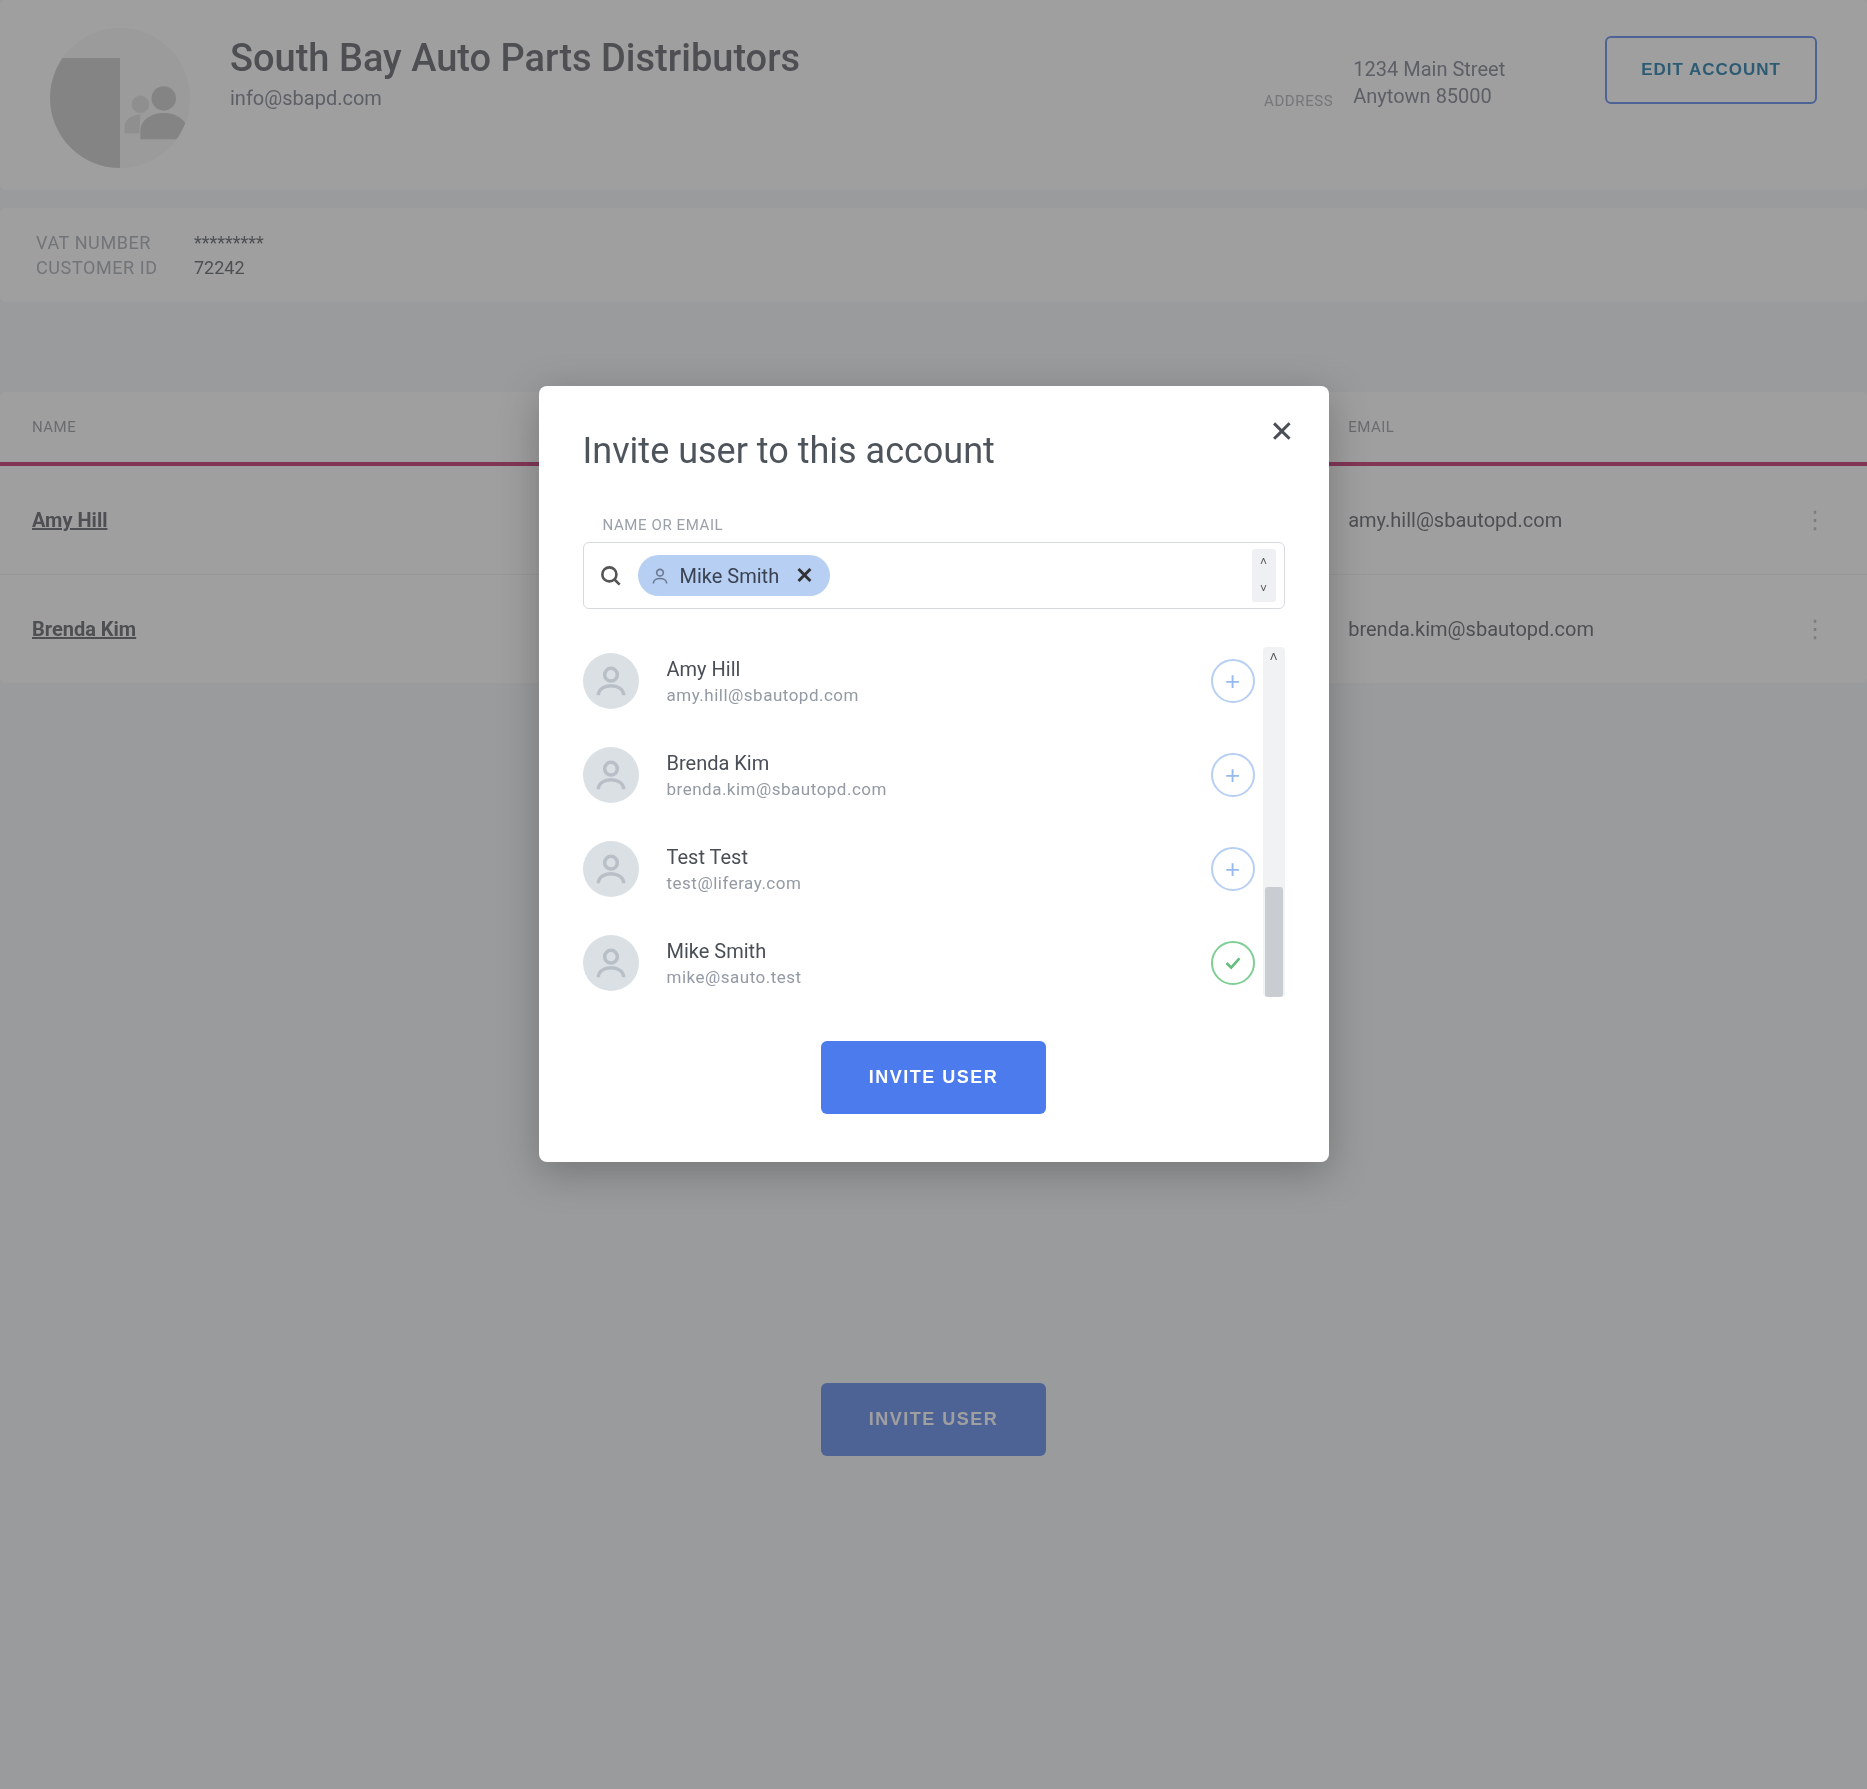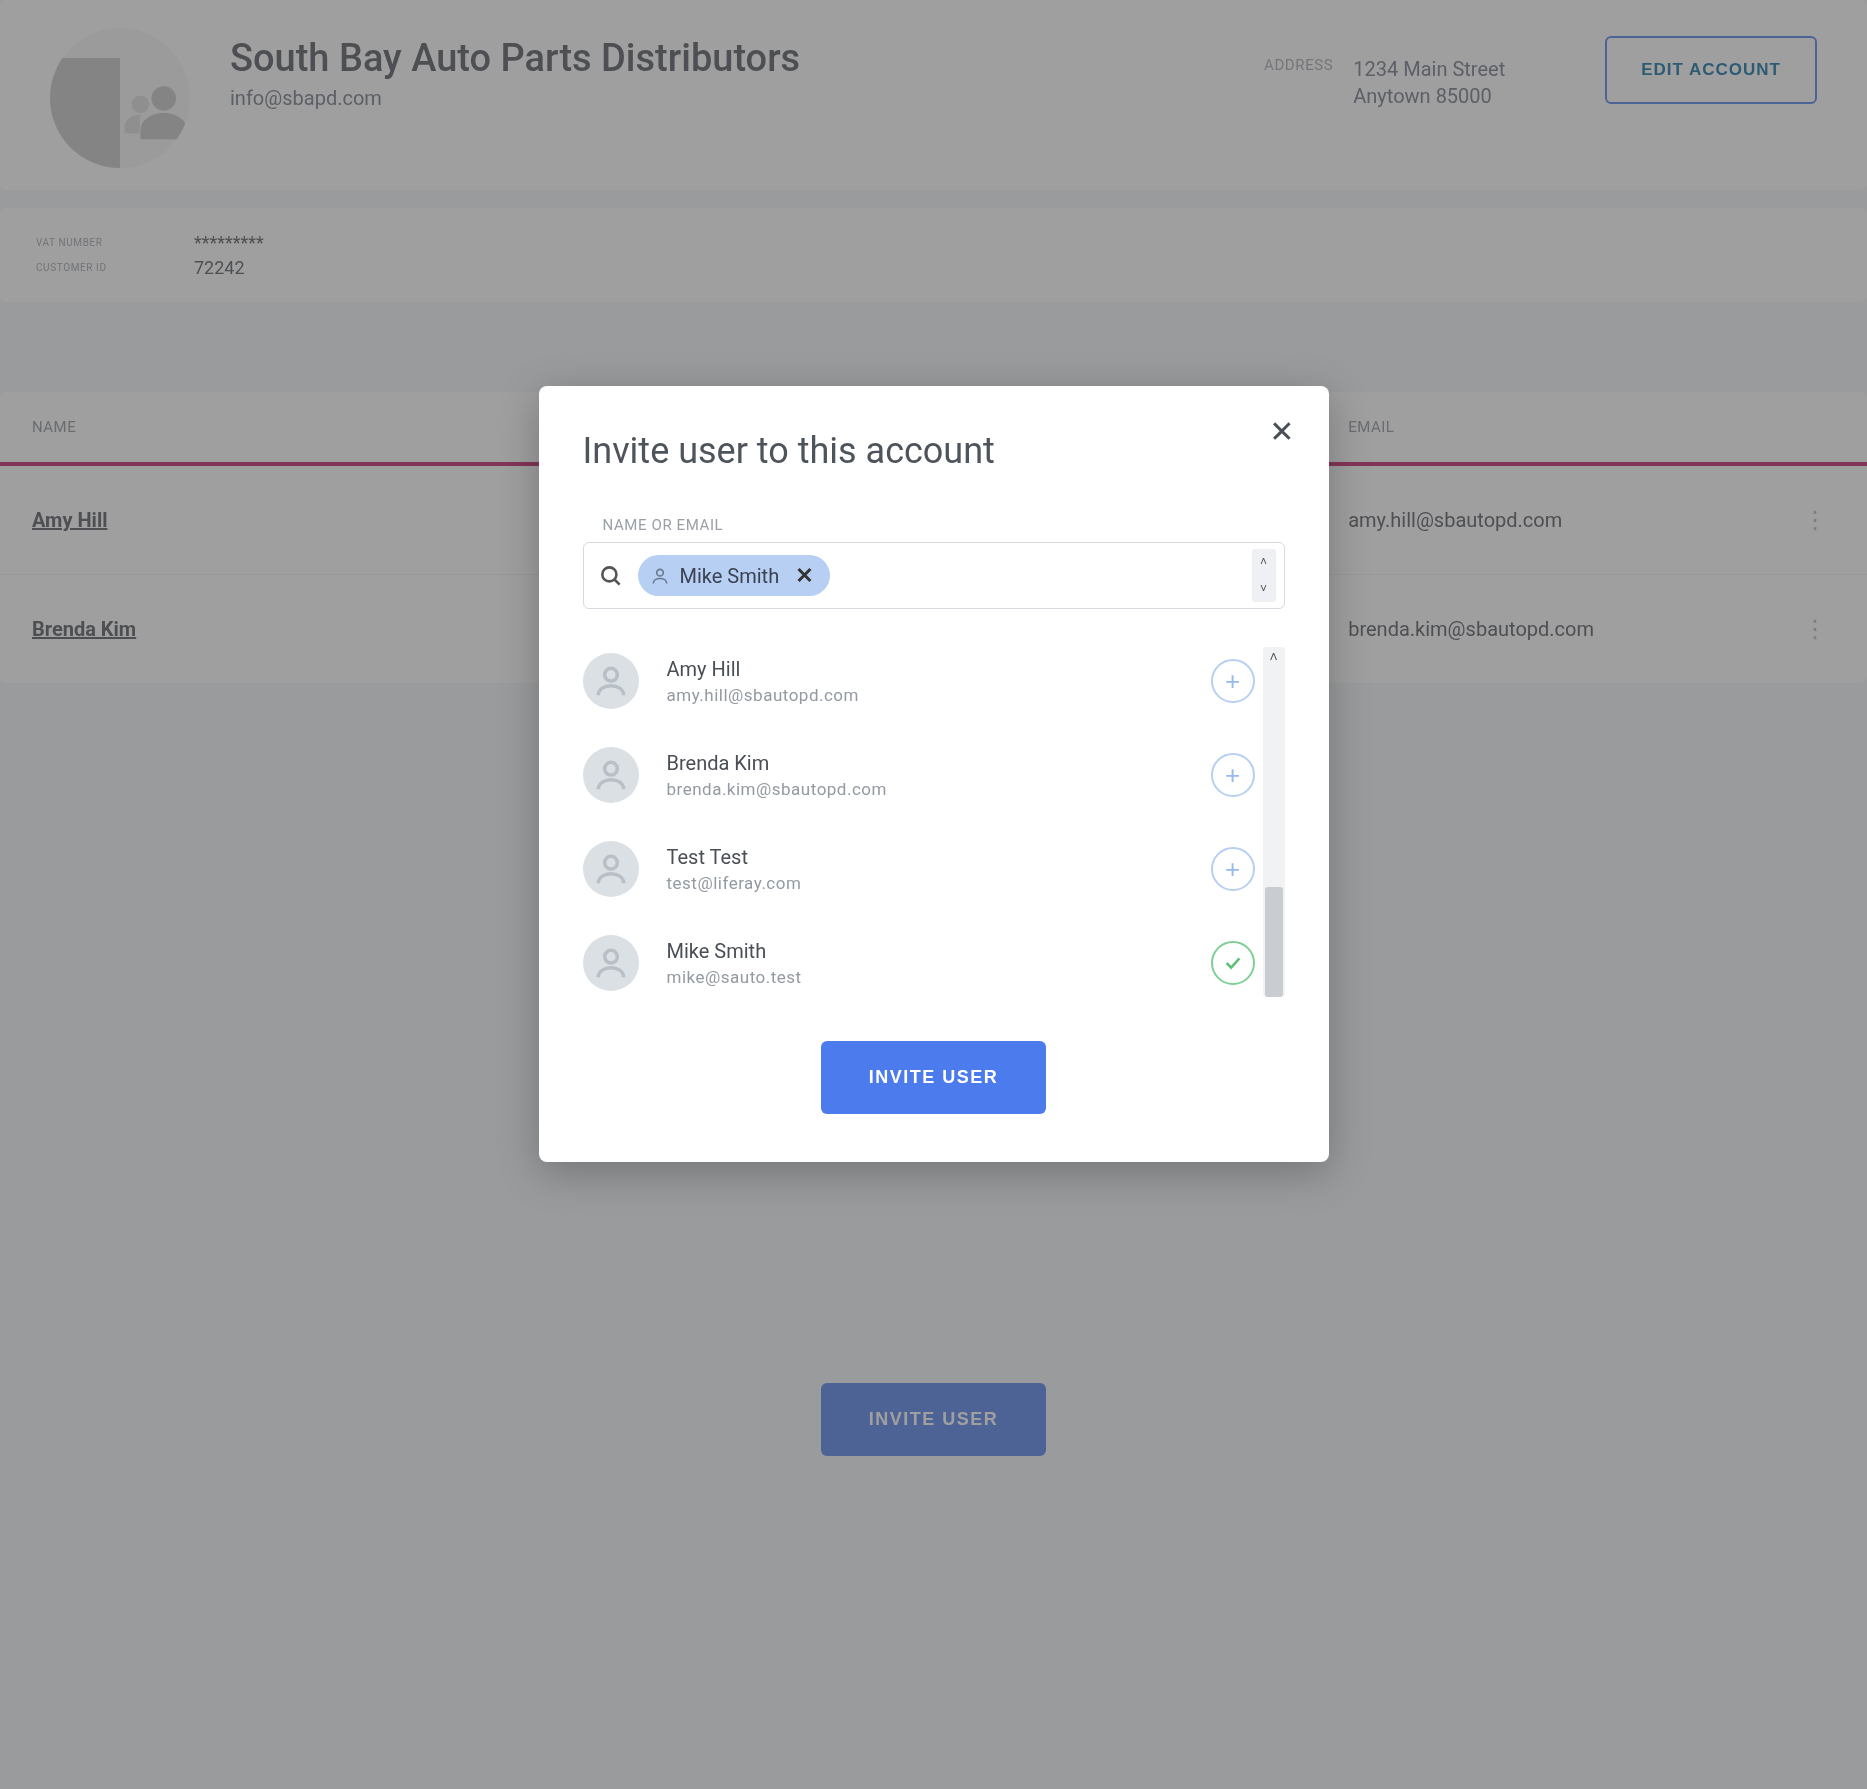--- a/index.html
+++ b/index.html
@@ -42,21 +42,21 @@
     content:"";
     width:110px;height:110px;
     background:#c8c8c8;
     -webkit-mask: var(--people) no-repeat center/contain;
     mask: var(--people) no-repeat center/contain;
     background-color:#c4c4c4;
   }
   .acc-info h1 { font-size: 38px; font-weight: 500; color:#4a4f57; }
   .acc-info .email { font-size: 20px; color:#6b7280; margin-top:6px; }
   .addr-block { margin-left:auto; display:flex; gap:20px; align-items:flex-start; padding-top:20px;}
-  .addr-label { font-size:15px; color:#a0a4aa; letter-spacing:0.6px; }
+  .addr-label { font-size:15px; color:#a0a4aa; letter-spacing:0.6px;margin-top:36px; }
   .addr-lines { font-size:20px; color:#6b7280; line-height:1.35; }
   .edit-btn {
     margin-left:60px;
     border:2px solid #4b7bec;
     color:#0369a1;
     background:#fff;
     font-weight:700;
     letter-spacing:1px;
     font-size:17px;
     padding:22px 34px;
@@ -67,21 +67,21 @@
   
   .meta-card {
     background:#fff;
     border-radius:6px;
     margin-top:18px;
     padding:20px 36px;
     font-size:16px;
     color:#5a5f68;
   }
   .meta-row { display:flex; gap:18px; align-items:center; margin:4px 0;}
-  .meta-label { color:#9aa0a8; font-size:10px; letter-spacing:0.6px; width:140px;}
+  .meta-label { color:#9aa0a8; font-size:18px; letter-spacing:0.6px; width:140px;}
   .meta-val { color:#4a4f57; font-size:18px;}
 
   
   .table-card {
     background:#fff;
     border-radius:6px;
     margin-top:90px;
     overflow:hidden;
   }
   .thead { display:flex; padding:26px 32px 26px 32px; color:#8a8f97; font-size:15px; letter-spacing:0.5px; border-bottom:4px solid #be185d;}

